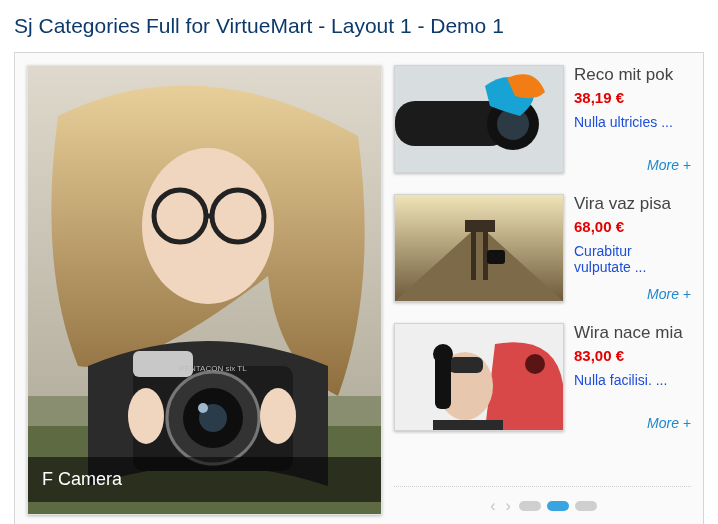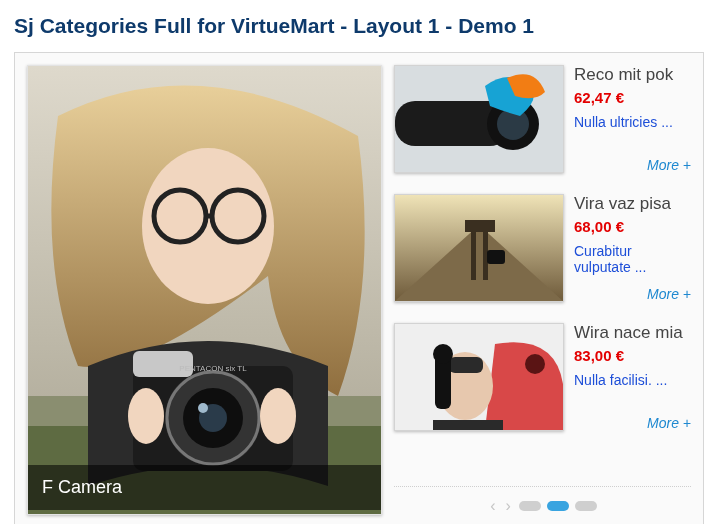--- a/index.html
+++ b/index.html
@@ -5,21 +5,21 @@
   body {
     margin: 0;
     padding: 14px;
     font-family: Arial, Helvetica, sans-serif;
     background: #fff;
     width: 718px;
     box-sizing: border-box;
   }
   h2.page-title {
     font-size: 21px;
-    font-weight: 700;
+    font-weight: 400;
     color: #0e3a6b;
     margin: 0 0 14px 0;
   }
   .panel {
     border: 1px solid #d6d6d6;
     background: #fafafa;
     padding: 12px;
     display: flex;
     gap: 12px;
     box-sizing: border-box;
@@ -29,21 +29,21 @@
     width: 353px;
     height: 448px;
     border: 1px solid #e3e3e3;
     box-shadow: 0 1px 3px rgba(0,0,0,.25);
     overflow: hidden;
     background: linear-gradient(#b9b5a1,#8a8572);
   }
   .feature svg { display:block; width:100%; height:100%; }
   .caption {
     position: absolute;
-    left: 0; right: 0; bottom: 4px;
+    left: 0; right: 0; bottom: 12px;
     background: rgba(0,0,0,.55);
     color: #fff;
     font-size: 18px;
     padding: 12px 14px;
   }
   .right-col {
     flex: 1;
     display: flex;
     flex-direction: column;
   }
@@ -169,21 +169,21 @@
             <rect width="168" height="106" fill="#d8dde0"></rect>
             <rect x="0" y="35" width="115" height="45" rx="20" fill="#1b1b1b"></rect>
             <circle cx="118" cy="58" r="26" fill="#111"></circle>
             <circle cx="118" cy="58" r="16" fill="#2b3a45"></circle>
             <path d="M90 20 Q110 5 130 15 Q150 30 125 50 Q110 46 95 40 Z" fill="#17a3d4"></path>
             <path d="M112 12 Q140 0 150 26 Q140 36 120 30 Z" fill="#f27d14"></path>
           </svg>
         </div>
         <div class="meta">
           <div class="p-title">Reco mit pok</div>
-          <div class="price">62,47 €</div>
+          <div class="price">38,19 €</div>
           <div class="desc">Nulla ultricies ...</div>
           <div class="more">More +</div>
         </div>
       </div>
 
       <div class="item">
         <div class="thumb">
           <svg viewBox="0 0 168 106">
             <defs>
                 <linearGradient id="g2" x1="0" y1="0" x2="0" y2="1">

